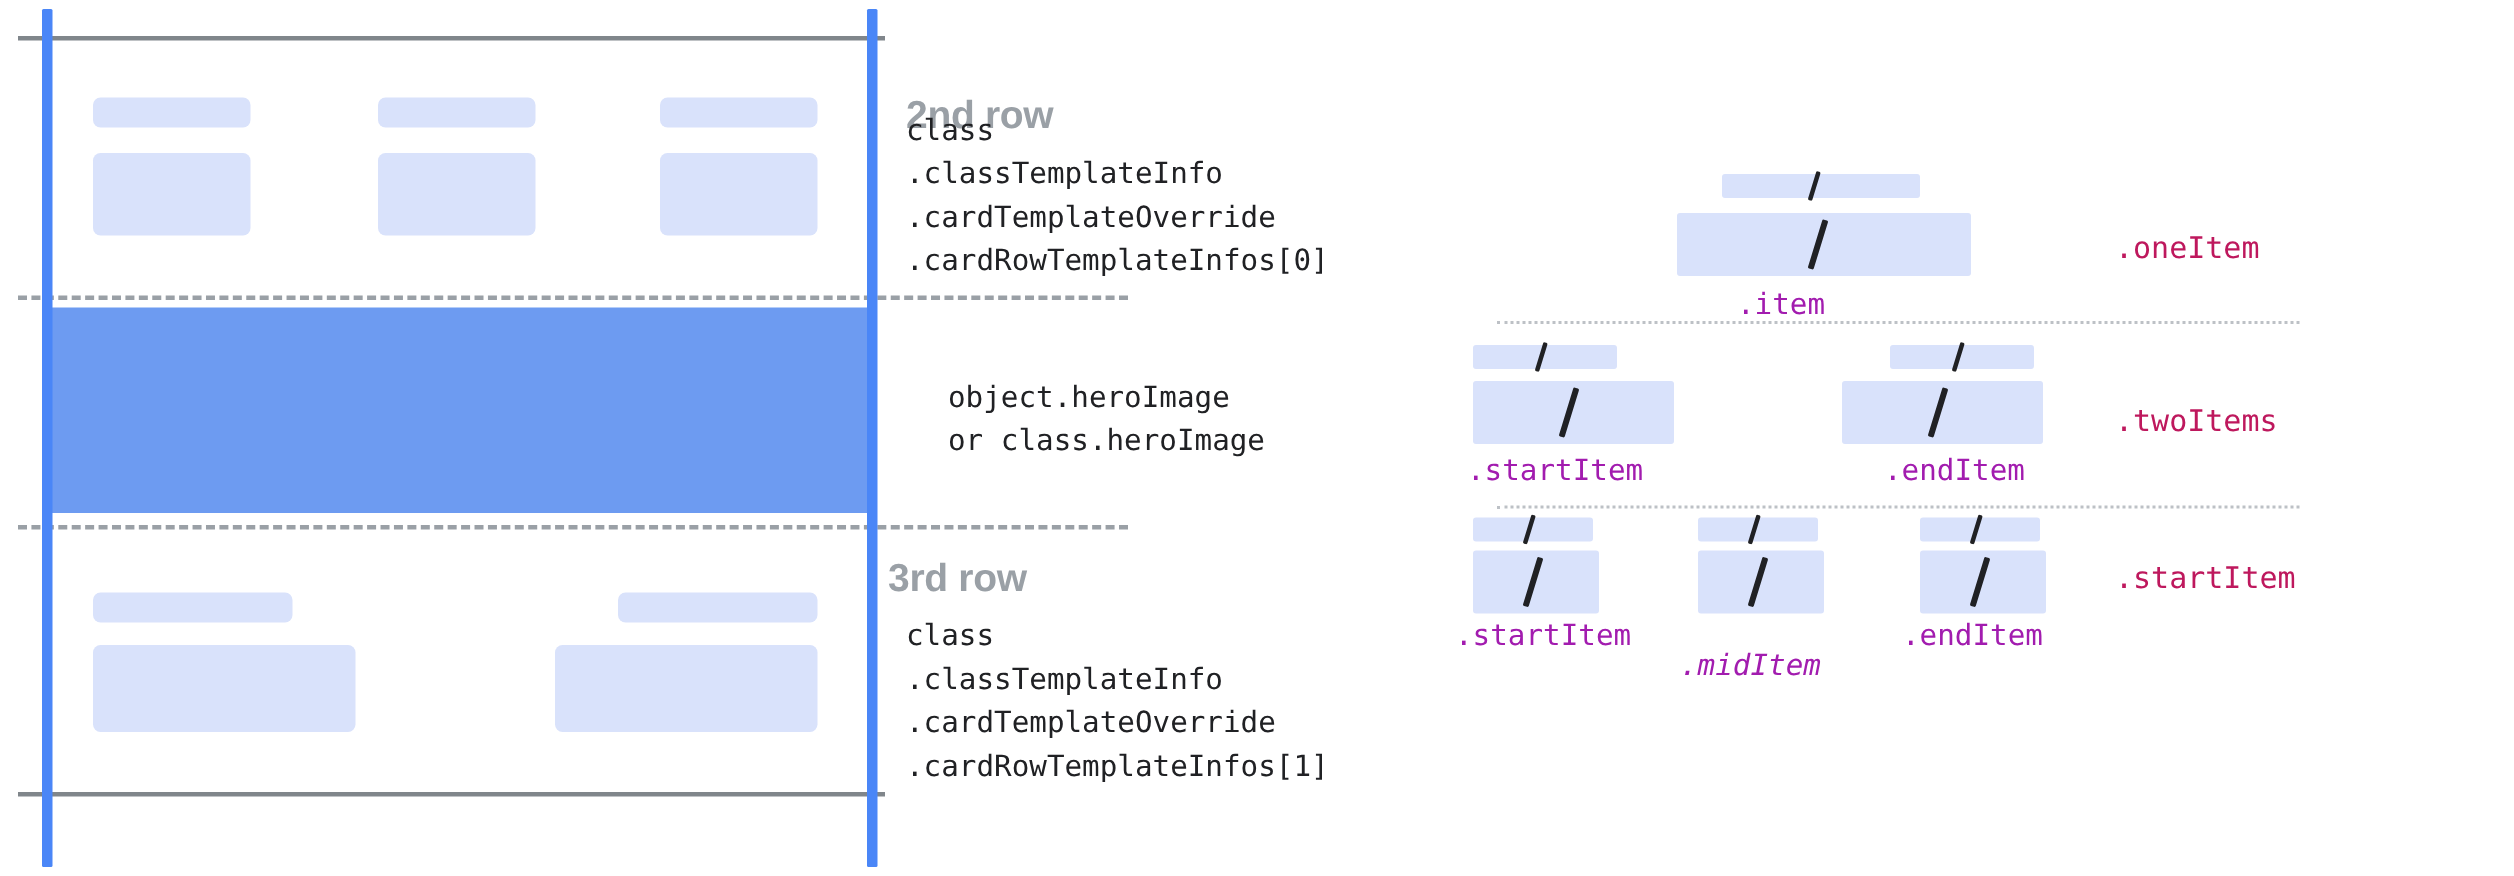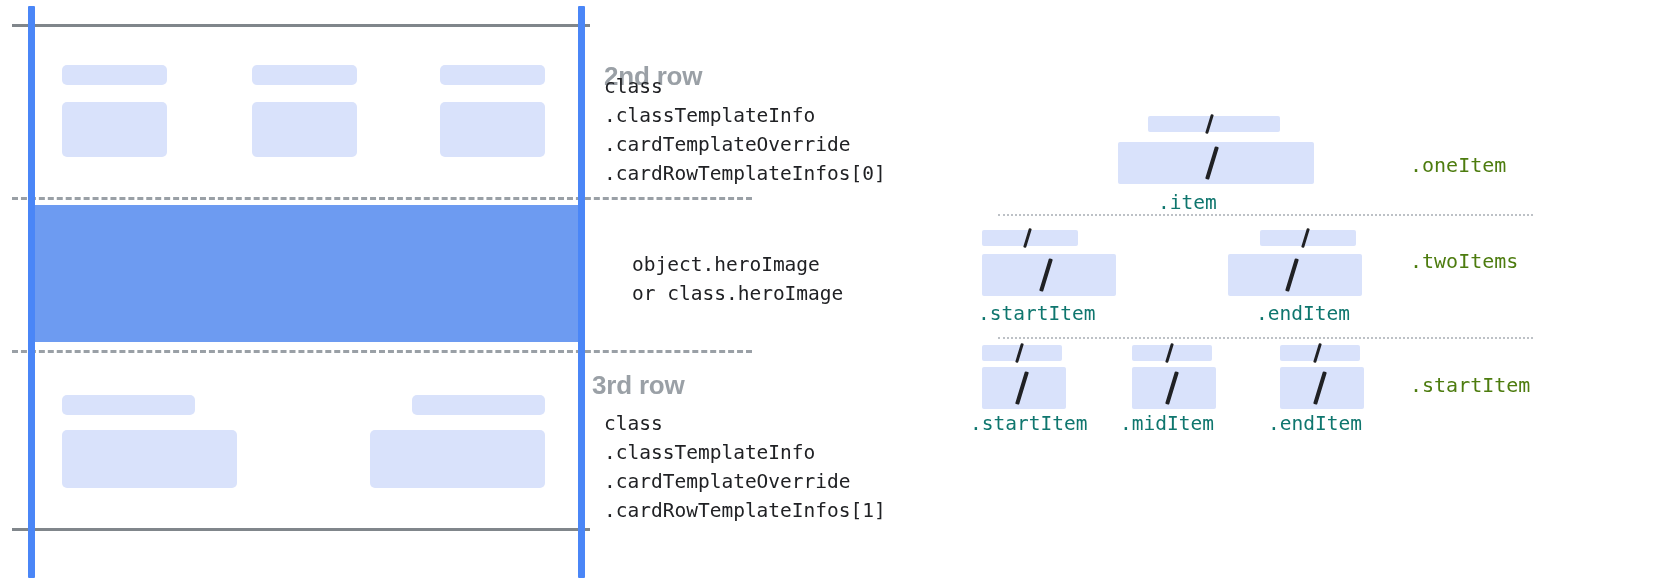--- a/index.html
+++ b/index.html
@@ -121,28 +121,28 @@
     position: absolute;
     background: #202124;
     transform: rotate(17deg);
     border-radius: 1px;
   }
 
   .slot-label {
     position: absolute;
     font-family: "DejaVu Sans Mono", "Liberation Mono", monospace;
     font-size: 19.5px;
-    color: #0f766e;
+    color: #a21caf;
     white-space: nowrap;
   }
   .group-label {
     position: absolute;
     font-family: "DejaVu Sans Mono", "Liberation Mono", monospace;
     font-size: 20px;
-    color: #4d7c0f;
+    color: #be185d;
     white-space: nowrap;
   }
 </style>
 </head>
 <body>
 
 <div id="left-diagram">
 
   <div class="hline-solid" id="hline-top"></div>
   <div class="hline-solid" id="hline-bottom"></div>
@@ -214,21 +214,21 @@
   <div class="card-slot">
     <div class="slot-thin" style="left:300px; top:230px; width:96px; height:16px;">
       <div class="slash" style="left:44px; top:-2px; width:3px; height:20px;"></div>
     </div>
     <div class="slot-thick" style="left:268px; top:254px; width:134px; height:42px;">
       <div class="slash" style="left:62px; top:4px; width:4px; height:34px;"></div>
     </div>
   </div>
   <div class="slot-label" style="left:296px; top:302px;">.endItem</div>
 
-  <div class="group-label" style="left:450px; top:249px;">.twoItems</div>
+  <div class="group-label" style="left:450px; top:268px;">.twoItems</div>
 
   <div class="sep-dotted" style="left:38px; top:337px; width:535px;"></div>
 
   <div class="card-slot">
     <div class="slot-thin" style="left:22px; top:345px; width:80px; height:16px;">
       <div class="slash" style="left:36px; top:-2px; width:3px; height:20px;"></div>
     </div>
     <div class="slot-thick" style="left:22px; top:367px; width:84px; height:42px;">
       <div class="slash" style="left:38px; top:4px; width:4px; height:34px;"></div>
     </div>
@@ -236,21 +236,21 @@
   <div class="slot-label" style="left:10px; top:412px;">.startItem</div>
 
   <div class="card-slot">
     <div class="slot-thin" style="left:172px; top:345px; width:80px; height:16px;">
       <div class="slash" style="left:36px; top:-2px; width:3px; height:20px;"></div>
     </div>
     <div class="slot-thick" style="left:172px; top:367px; width:84px; height:42px;">
       <div class="slash" style="left:38px; top:4px; width:4px; height:34px;"></div>
     </div>
   </div>
-  <div class="slot-label" style="left:160px; top:412px;">.midItem</div>
+  <div class="slot-label" style="left:160px; top:432px;font-style:italic;">.midItem</div>
 
   <div class="card-slot">
     <div class="slot-thin" style="left:320px; top:345px; width:80px; height:16px;">
       <div class="slash" style="left:36px; top:-2px; width:3px; height:20px;"></div>
     </div>
     <div class="slot-thick" style="left:320px; top:367px; width:84px; height:42px;">
       <div class="slash" style="left:38px; top:4px; width:4px; height:34px;"></div>
     </div>
   </div>
   <div class="slot-label" style="left:308px; top:412px;">.endItem</div>

